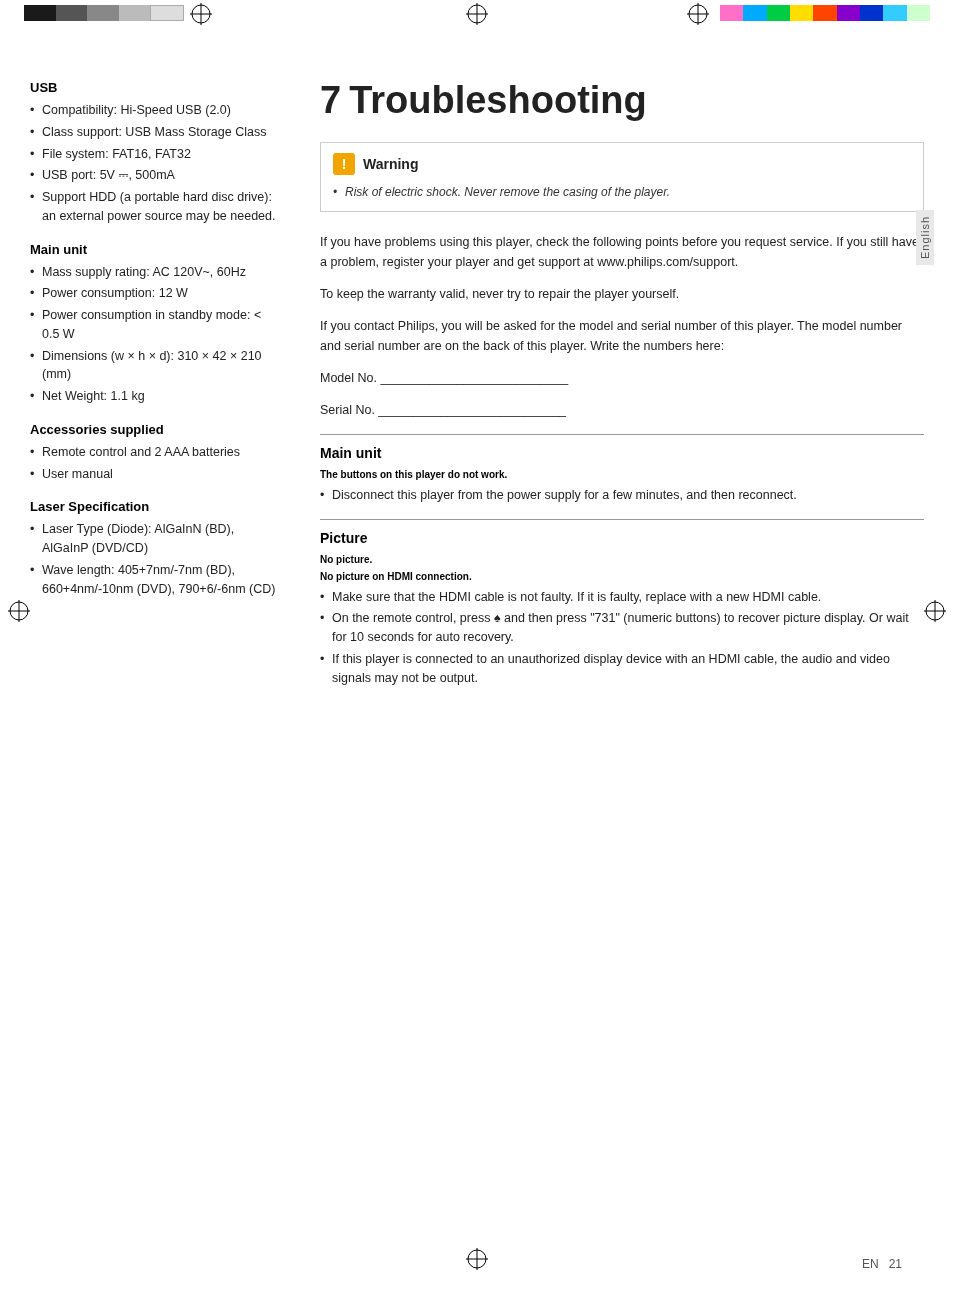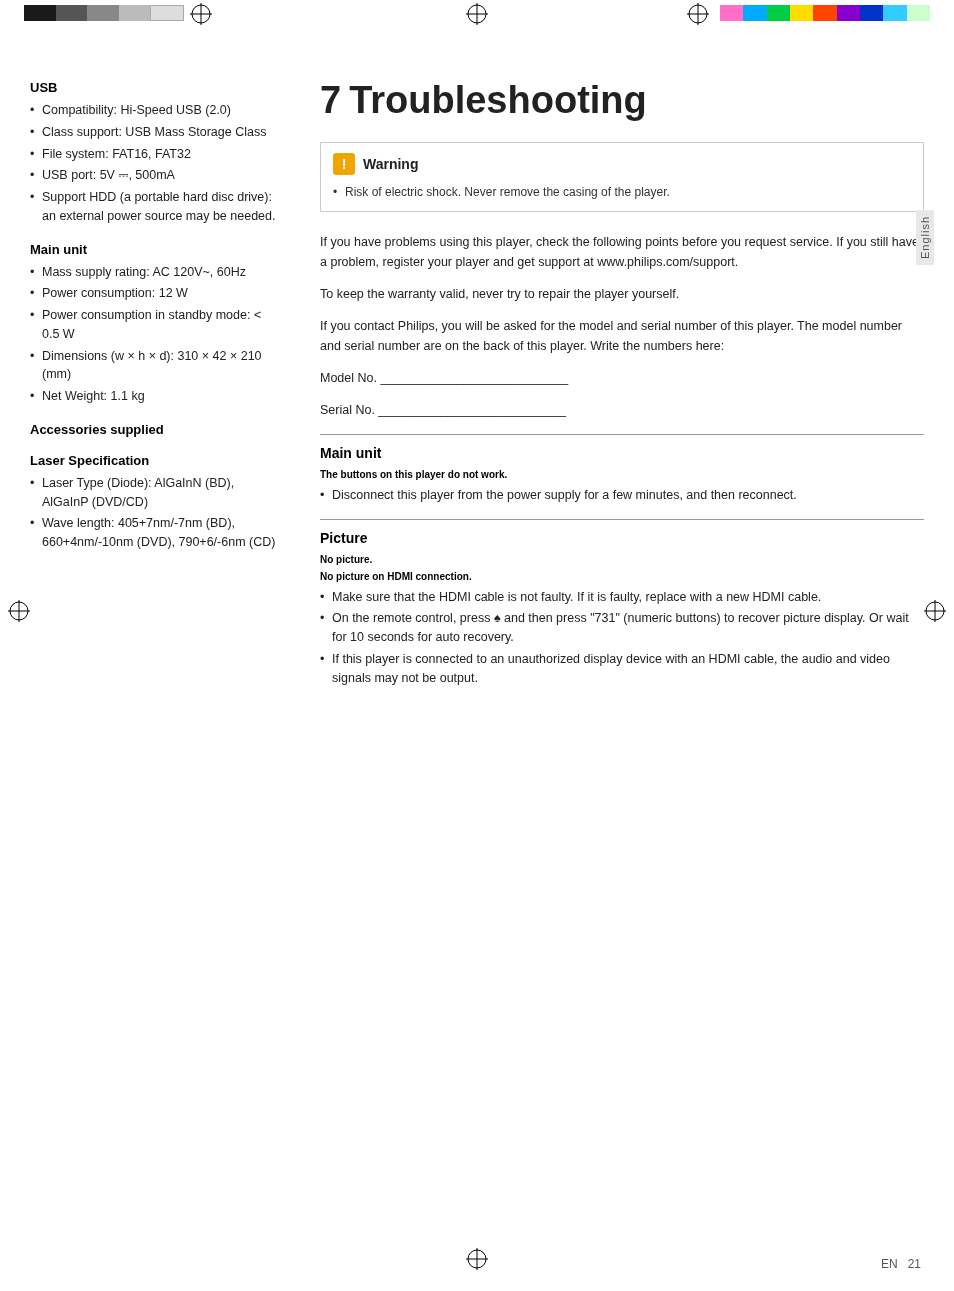--- a/index.html
+++ b/index.html
@@ -138,20 +138,21 @@
       list-style: none;
       padding: 0;
     }
 
     .warning-list li {
       padding-left: 12px;
       position: relative;
       font-size: 12px;
       line-height: 1.5;
       color: #333;
+      font-style: italic;
     }
 
     .warning-list li::before {
       content: '•';
       position: absolute;
       left: 0;
     }
 
     
     .body-text {
@@ -180,21 +181,21 @@
       font-size: 10px;
       font-weight: bold;
       color: #000;
       margin-bottom: 6px;
     }
 
     
     .footer {
       position: absolute;
       bottom: 20px;
-      right: 33px;
+      right: 52px;
       font-size: 12px;
       color: #555;
     }
 
     
     .top-decoration {
       height: 30px;
       position: relative;
       width: 100%;
       border-bottom: none;
@@ -310,20 +311,24 @@
     <div class="section-heading">Main unit</div>
     <ul class="bullet-list">
       <li>Mass supply rating: AC 120V~, 60Hz</li>
       <li>Power consumption: 12 W</li>
       <li>Power consumption in standby mode: &lt; 0.5 W</li>
       <li>Dimensions (w × h × d): 310 × 42 × 210 (mm)</li>
       <li>Net Weight: 1.1 kg</li>
     </ul>
 
     <div class="section-heading">Accessories supplied</div>
+    <ul class="bullet-list">
+      <li>Remote control and 2 AAA batteries</li>
+      <li>User manual</li>
+    </ul>
 
     <div class="section-heading">Laser Specification</div>
     <ul class="bullet-list">
       <li>Laser Type (Diode): AlGaInN (BD), AlGaInP (DVD/CD)</li>
       <li>Wave length: 405+7nm/-7nm (BD), 660+4nm/-10nm (DVD), 790+6/-6nm (CD)</li>
     </ul>
 
   </div>
 
   <div class="right-col">

